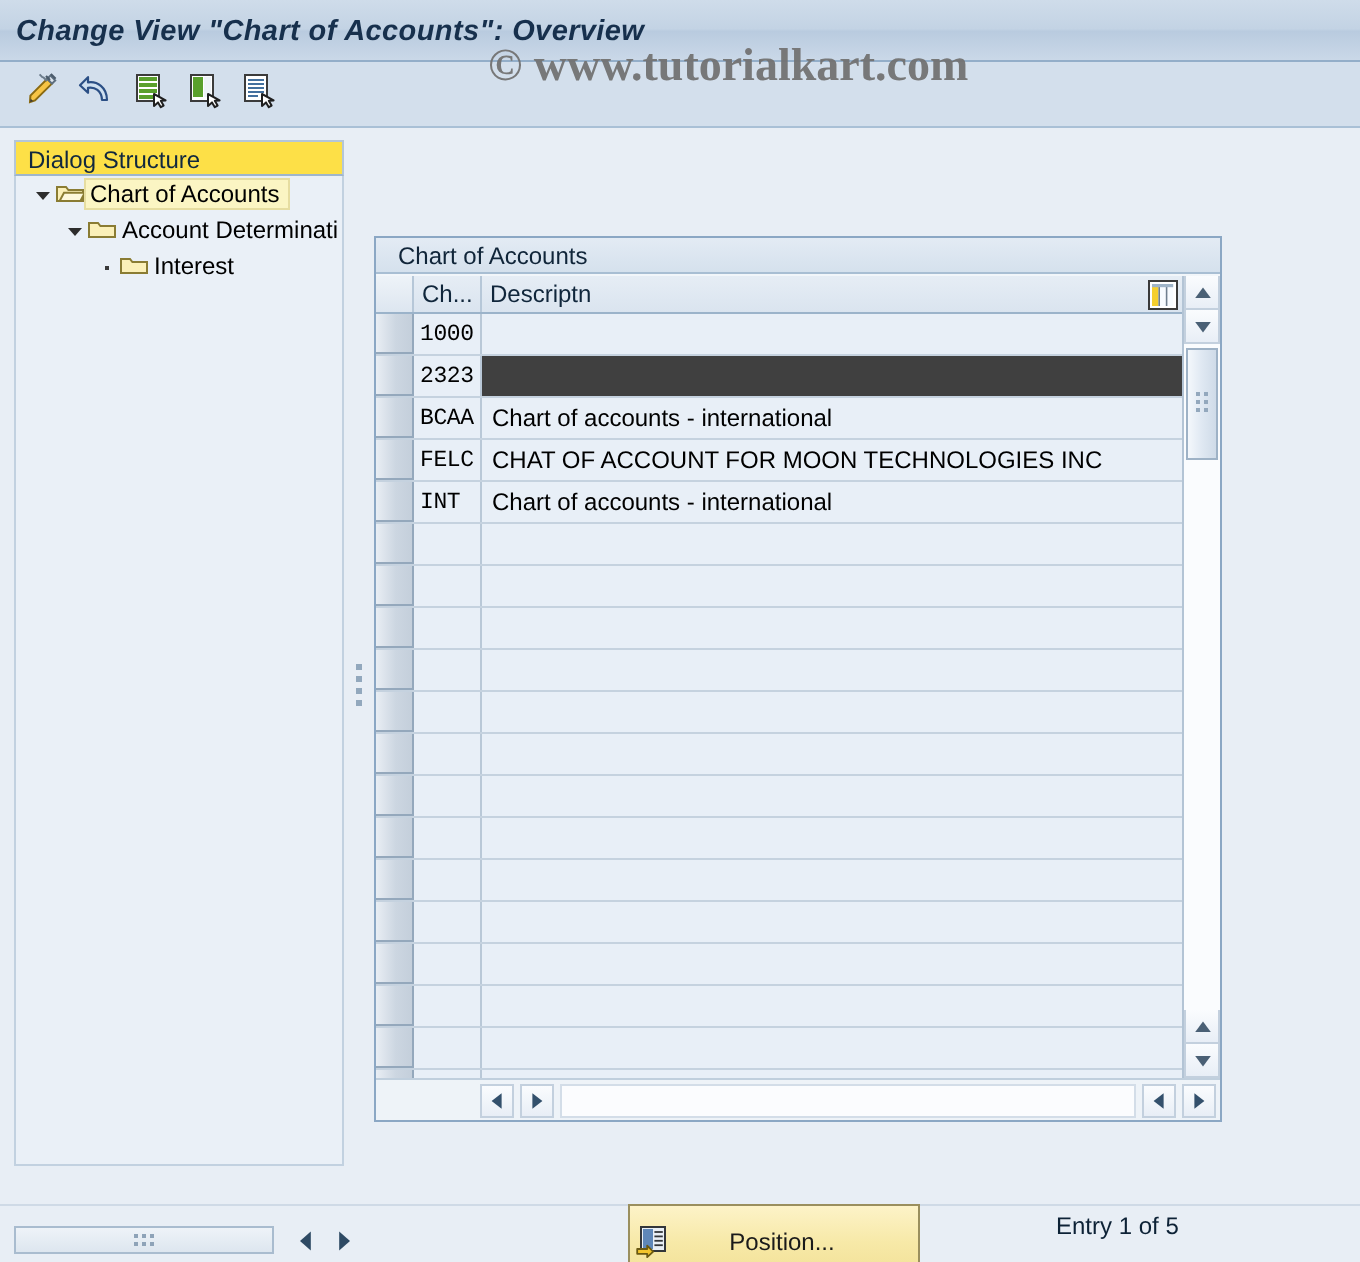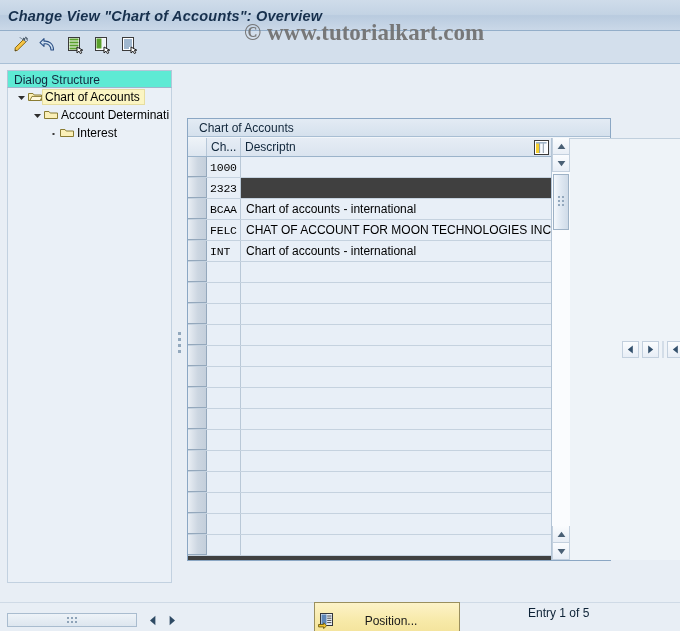--- a/index.html
+++ b/index.html
@@ -86,21 +86,21 @@
 
   
   #tree-panel {
     position: absolute;
     left: 7px; top: 6px;
     width: 165px; height: 535px;
     background: #e8eef5;
   }
   #tree-header {
     height: 18px;
-    background: #5eead4;
+    background: #fde047;
     border: 1px solid #b4c6d8;
     border-bottom: 1px solid #9fb6cc;
     box-sizing: border-box;
     padding: 2px 0 0 6px;
     font-size: 12px;
     color: #11283f;
     white-space: nowrap;
     overflow: hidden;
   }
   #tree-body {
@@ -198,20 +198,21 @@
     padding: 2px 0 0 11px;
     font-size: 12px;
     color: #102539;
     white-space: nowrap;
   }
   #grid-wrap {
     position: absolute;
     left: 0; top: 19px;
     right: 0; bottom: 0;
     display: flex;
+    flex-direction: column;
     justify-content: space-between;
   }
   #grid-main {
     display: flex;
     flex: 1 1 auto;
     min-height: 0;
   }
   #grid-cols {
     flex: 1 1 auto;
     min-width: 0;

